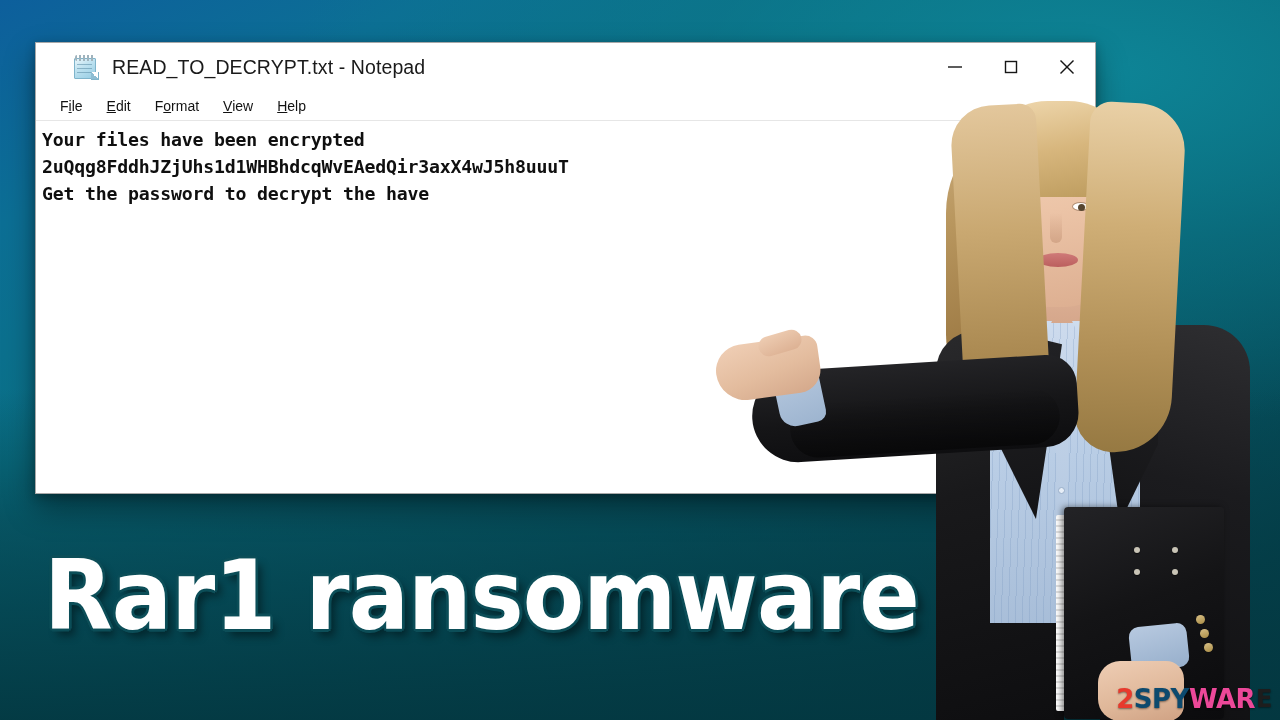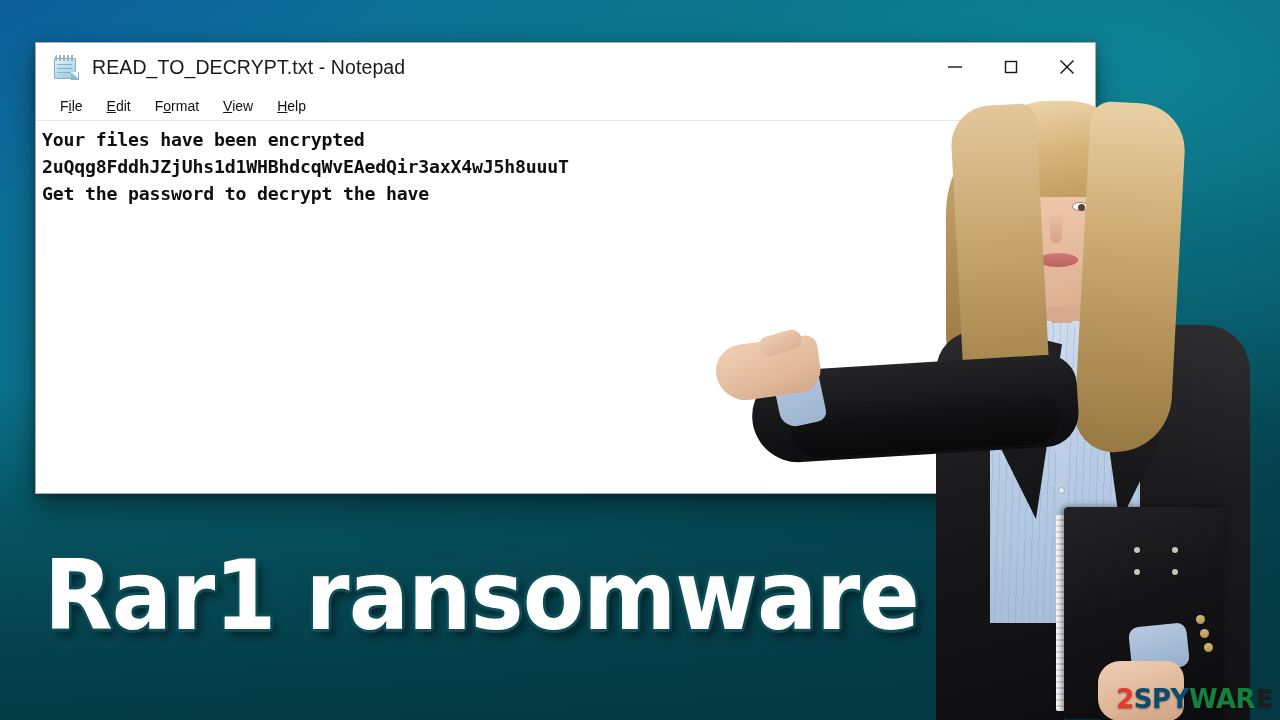--- a/index.html
+++ b/index.html
@@ -28,21 +28,21 @@
   
   .window{
     position:absolute; left:35px; top:42px; width:1061px; height:452px;
     background:#fff;
     border:1px solid #a8a8a8;
     box-shadow:0 14px 28px rgba(0,0,0,.38), 0 3px 9px rgba(0,0,0,.25);
     display:flex; flex-direction:column;
   }
   .titlebar{
     height:48px; background:#fff; display:flex; align-items:center;
-    flex:0 0 48px; position:relative;
+    flex:0 0 48px; position:relative;padding-left:20px;
   }
   .np-icon{ width:26px; height:26px; margin-left:17px; position:relative; flex:0 0 26px; }
   .np-icon .page{
     position:absolute; left:1px; top:4px; width:22px; height:21px;
     background:linear-gradient(150deg,#eaf6fb 0%, #bfe2f0 40%, #96cde4 100%);
     border:1px solid #7fb4cb; border-radius:1px;
   }
   .np-icon .lines{
     position:absolute; left:4px; top:10px; width:15px; height:11px;
     background:repeating-linear-gradient(180deg, rgba(90,140,165,.55) 0 1px, transparent 1px 4px);
@@ -274,21 +274,21 @@
 
   
   .watermark{
     position:absolute; right:8px; bottom:6px;
     font-family:"DejaVu Sans", sans-serif; font-weight:bold; font-size:26px;
     letter-spacing:-.5px; display:flex; align-items:center;
     text-shadow:0 1px 2px rgba(0,0,0,.45);
   }
   .wm-2{ color:#e8392c; }
   .wm-spy{ color:#0c4a6e; }
-  .wm-ware{ color:#15803d; }
+  .wm-ware{ color:#ec4899; }
   .wm-mark{ color:#1d1d1d; font-size:24px; margin-left:1px; }
 </style>
 </head>
 <body>
 
 <div class="bg-wash"></div>
 <div class="bg-tealglow"></div>
 <div class="bg-bottom"></div>
 
 <div class="window">

